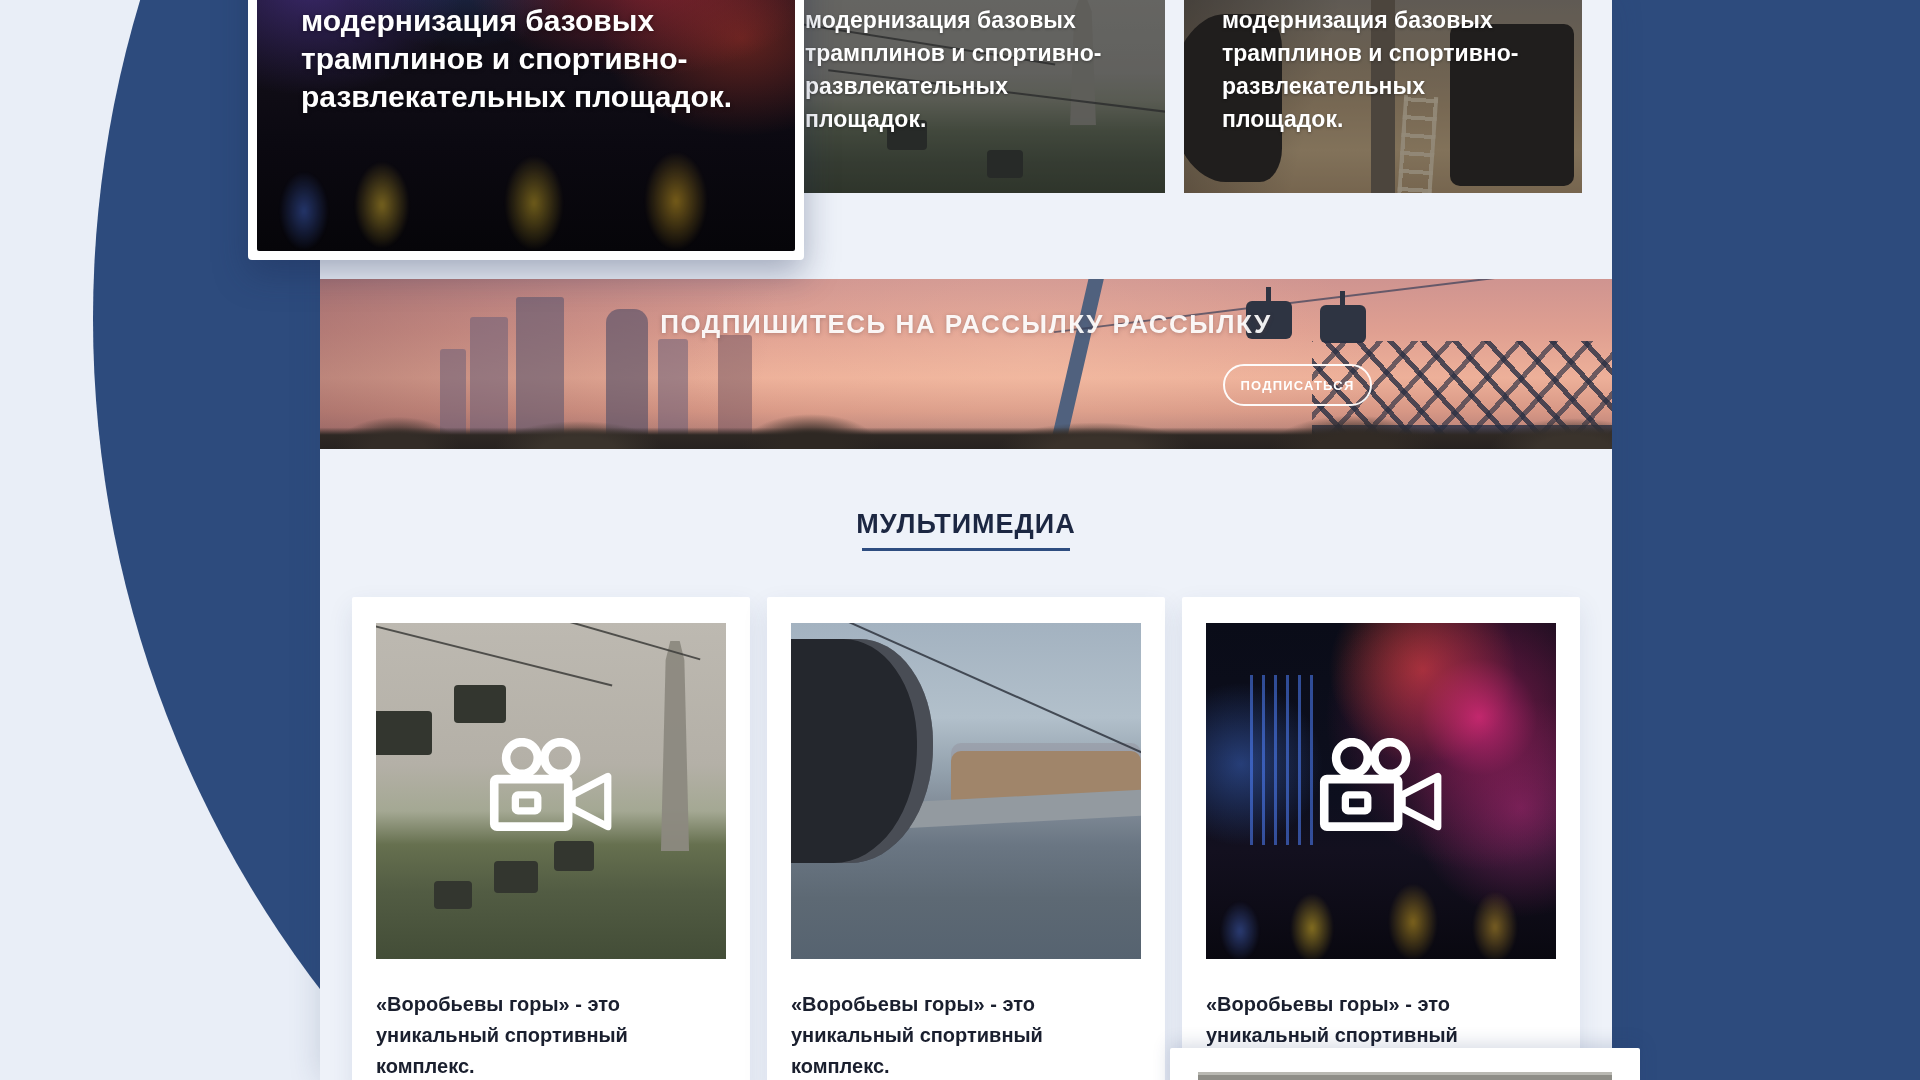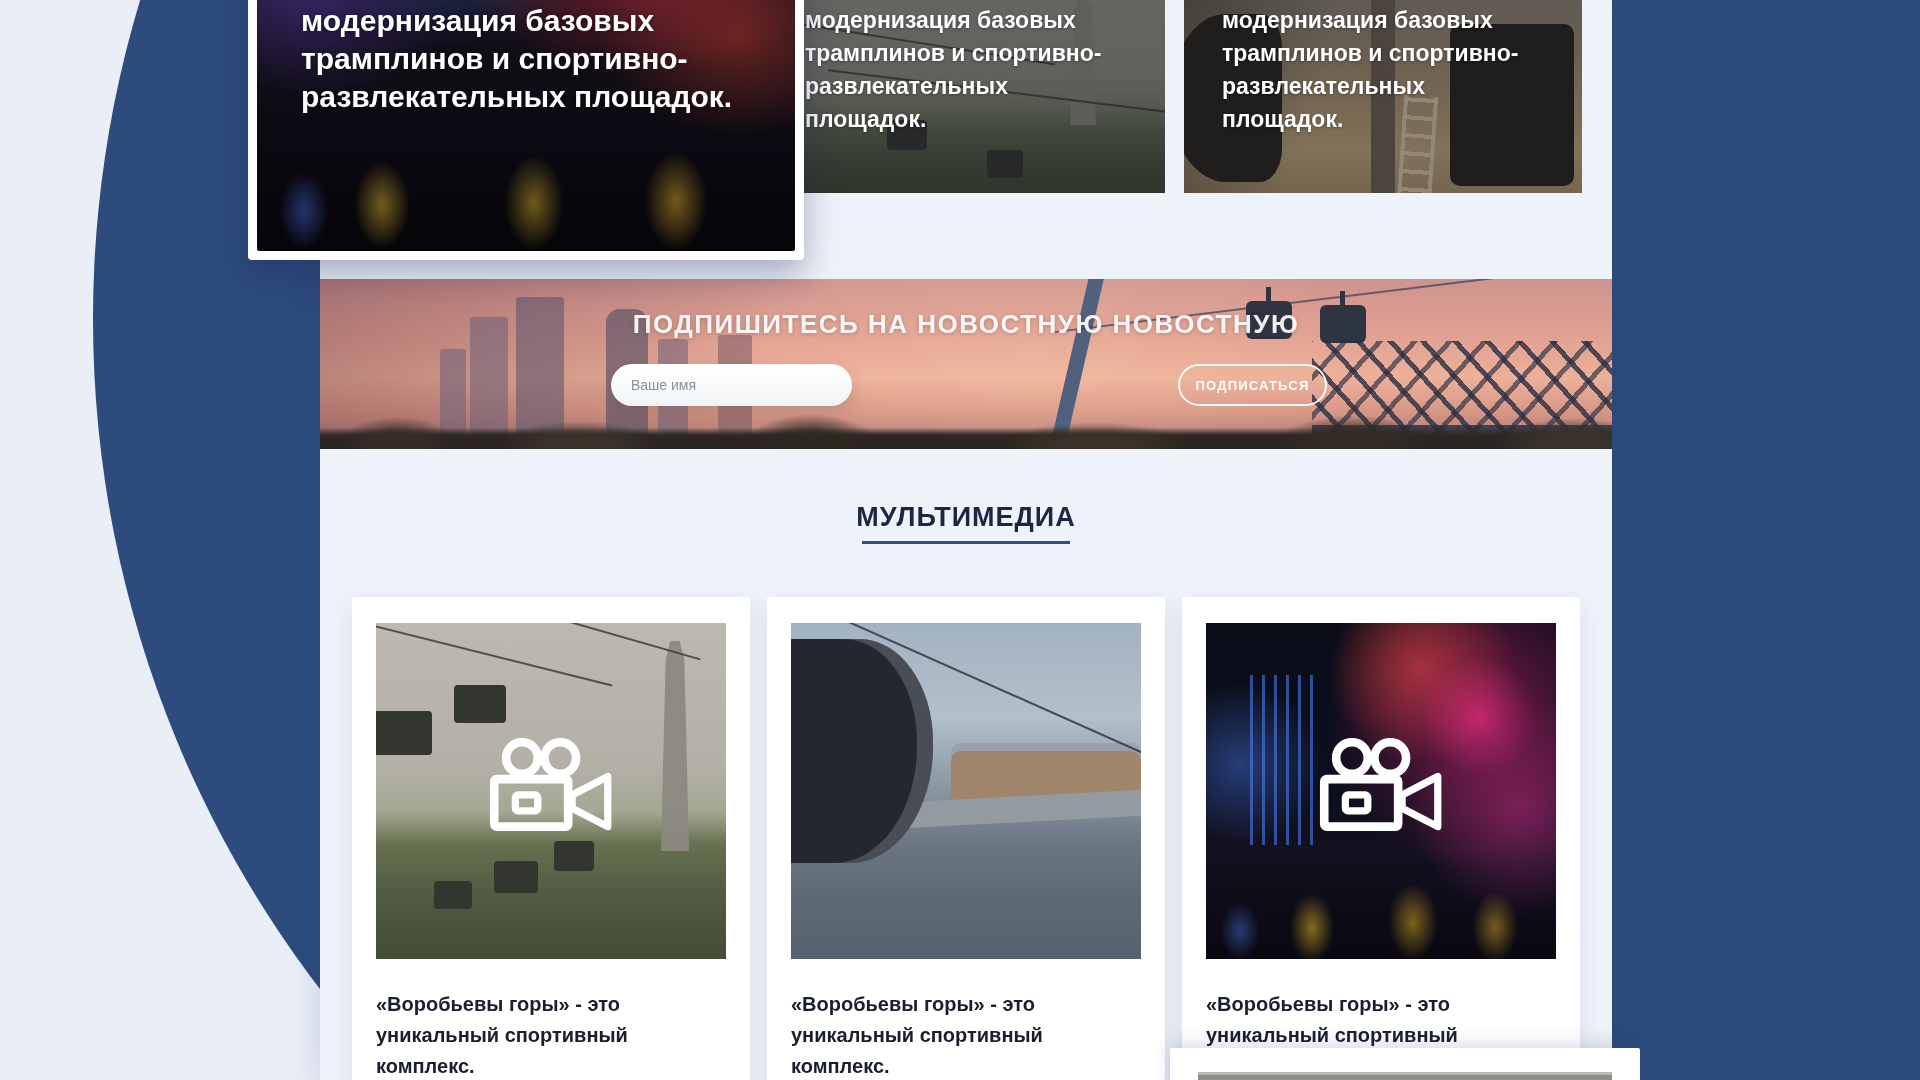--- a/index.html
+++ b/index.html
@@ -116,30 +116,30 @@
     position:absolute;top:85px;height:42px;border:none;border-radius:21px;
     background:linear-gradient(180deg,#ffffff 0%,#f1f4f7 100%);
     padding:0 20px;font-size:14px;color:#333;outline:none;
     font-family:"Liberation Sans",sans-serif;
     box-shadow:0 6px 16px rgba(80,50,50,.18);
   }
   .banner input::placeholder{color:#8a9099;}
   .input-name{left:291px;width:241px;}
   .input-email{left:578px;width:244px;}
   .subscribe-btn{
-    position:absolute;left:858px;top:85px;width:149px;height:42px;
+    position:absolute;left:903px;top:85px;width:149px;height:42px;
     background:transparent;border:2px solid rgba(255,255,255,.95);border-radius:21px;
     color:#fff;font-size:13px;font-weight:bold;letter-spacing:1.2px;cursor:pointer;
     font-family:"Liberation Sans",sans-serif;
   }
 
   
   .mm-heading-wrap{position:absolute;left:320px;top:502px;width:1292px;text-align:center;}
   .mm-heading{
-    color:#1c2742;font-size:27px;font-weight:bold;letter-spacing:1px;margin:0;
+    color:#1c2742;font-size:27px;font-weight:bold;letter-spacing:1px;margin:7px;
   }
   .mm-underline{width:208px;height:3px;background:#2e4d80;margin:8px auto 0;}
 
   .mm-card{
     position:absolute;top:597px;width:398px;height:500px;background:#fff;
     border-radius:2px;box-shadow:0 10px 26px rgba(40,60,110,.10);
     padding:26px 24px;cursor:pointer;
   }
   .mm-card-1{left:352px;}
   .mm-card-2{left:767px;}
@@ -243,22 +243,21 @@
     <div class="bldg" style="left:120px;top:70px;width:26px;height:100px;"></div>
     <div class="bldg" style="left:286px;top:30px;width:42px;height:140px;background:rgba(88,82,104,.65);border-radius:14px 14px 0 0;"></div>
     <div class="bldg" style="left:338px;top:60px;width:30px;height:110px;"></div>
     <div class="bldg" style="left:398px;top:56px;width:34px;height:114px;background:rgba(120,90,100,.55);"></div>
     <div class="pylon"></div>
     <div class="cable" style="right:0;top:18px;width:560px;background:rgba(55,62,88,.7);transform:rotate(-7deg);"></div>
     <div class="cab" style="right:320px;top:22px;"></div>
     <div class="cab" style="right:246px;top:26px;"></div>
     <div class="lattice"></div>
     <div class="trees"></div>
-    <div class="banner-title">ПОДПИШИТЕСЬ НА НОВОСТНУЮ НОВОСТНУЮ</div>
-    <input class="input-name" type="text" placeholder="Ваше имя" style="">
+    <div class="banner-title">ПОДПИШИТЕСЬ НА РАССЫЛКУ РАССЫЛКУ</div>
     <button class="subscribe-btn">ПОДПИСАТЬСЯ</button>
   </div>
 
   <div class="mm-heading-wrap">
     <h2 class="mm-heading">МУЛЬТИМЕДИА</h2>
     <div class="mm-underline"></div>
   </div>
 
   <div class="mm-card mm-card-1">
     <div class="mm-img scene-cablecars-day">

